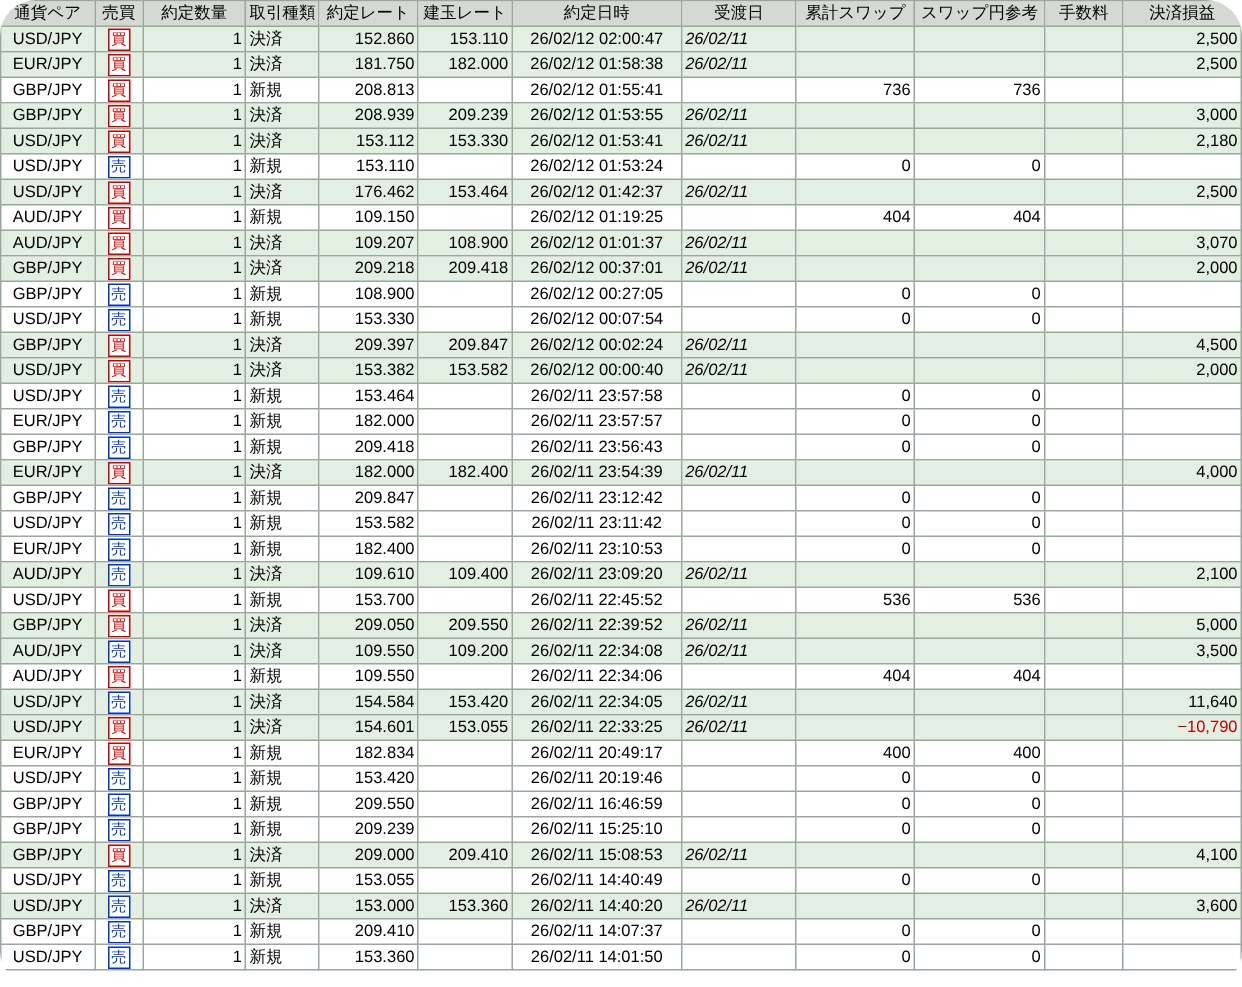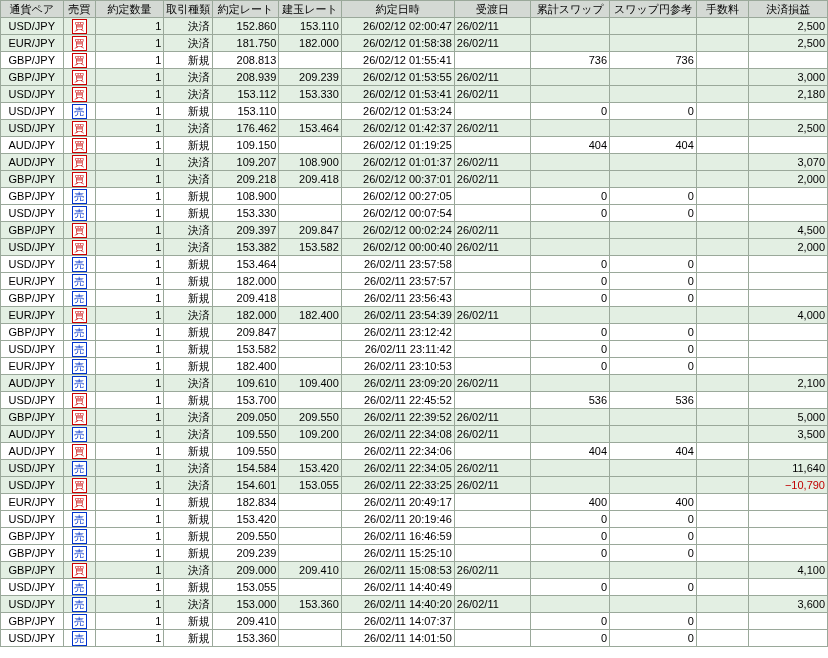--- a/index.html
+++ b/index.html
@@ -9,20 +9,21 @@
   }
   body {
     font-family: "Liberation Sans", sans-serif;
     font-size: 11px;
     color: #000000;
   }
   #table-wrap {
     width: 828px;
     height: 658px;
     overflow: hidden;
+    border-radius: 24px;
   }
   table.trade-table {
     border-collapse: collapse;
     width: 828px;
     table-layout: fixed;
   }
   table.trade-table th,
   table.trade-table td {
     border: 1px solid #9aa89a;
     padding: 0 2px;
@@ -51,23 +52,23 @@
   col.c-swapy  { width: 86px; }
   col.c-fee    { width: 52px; }
   col.c-pl     { width: 78px; }
 
   .row-white { background: #ffffff; }
   .row-green { background: #e3efe3; }
 
   .cell-pair  { text-align: center; }
   .cell-side  { text-align: center; }
   .cell-num   { text-align: right; }
-  .cell-type  { text-align: right; }
-  .cell-dt    { text-align: right; margin-top: 12px; }
-  .cell-udt   { text-align: left; }
+  .cell-type  { text-align: left; }
+  .cell-dt    { text-align: center; margin-top: 12px; }
+  .cell-udt   { text-align: left; font-style: italic; }
 
   .side-buy  { color: #cc0000; border: 1px solid #cc0000; display: inline-block; width: 13px; height: 13px; line-height: 13px; font-size: 10px; text-align: center; background: #fff; }
   .side-sell { color: #0033cc; border: 1px solid #0033cc; display: inline-block; width: 13px; height: 13px; line-height: 13px; font-size: 10px; text-align: center; background: #fff; }
 
   .pl-neg { color: #c00000; }
 </style>
 </head>
 <body>
 
 <div id="table-wrap">

